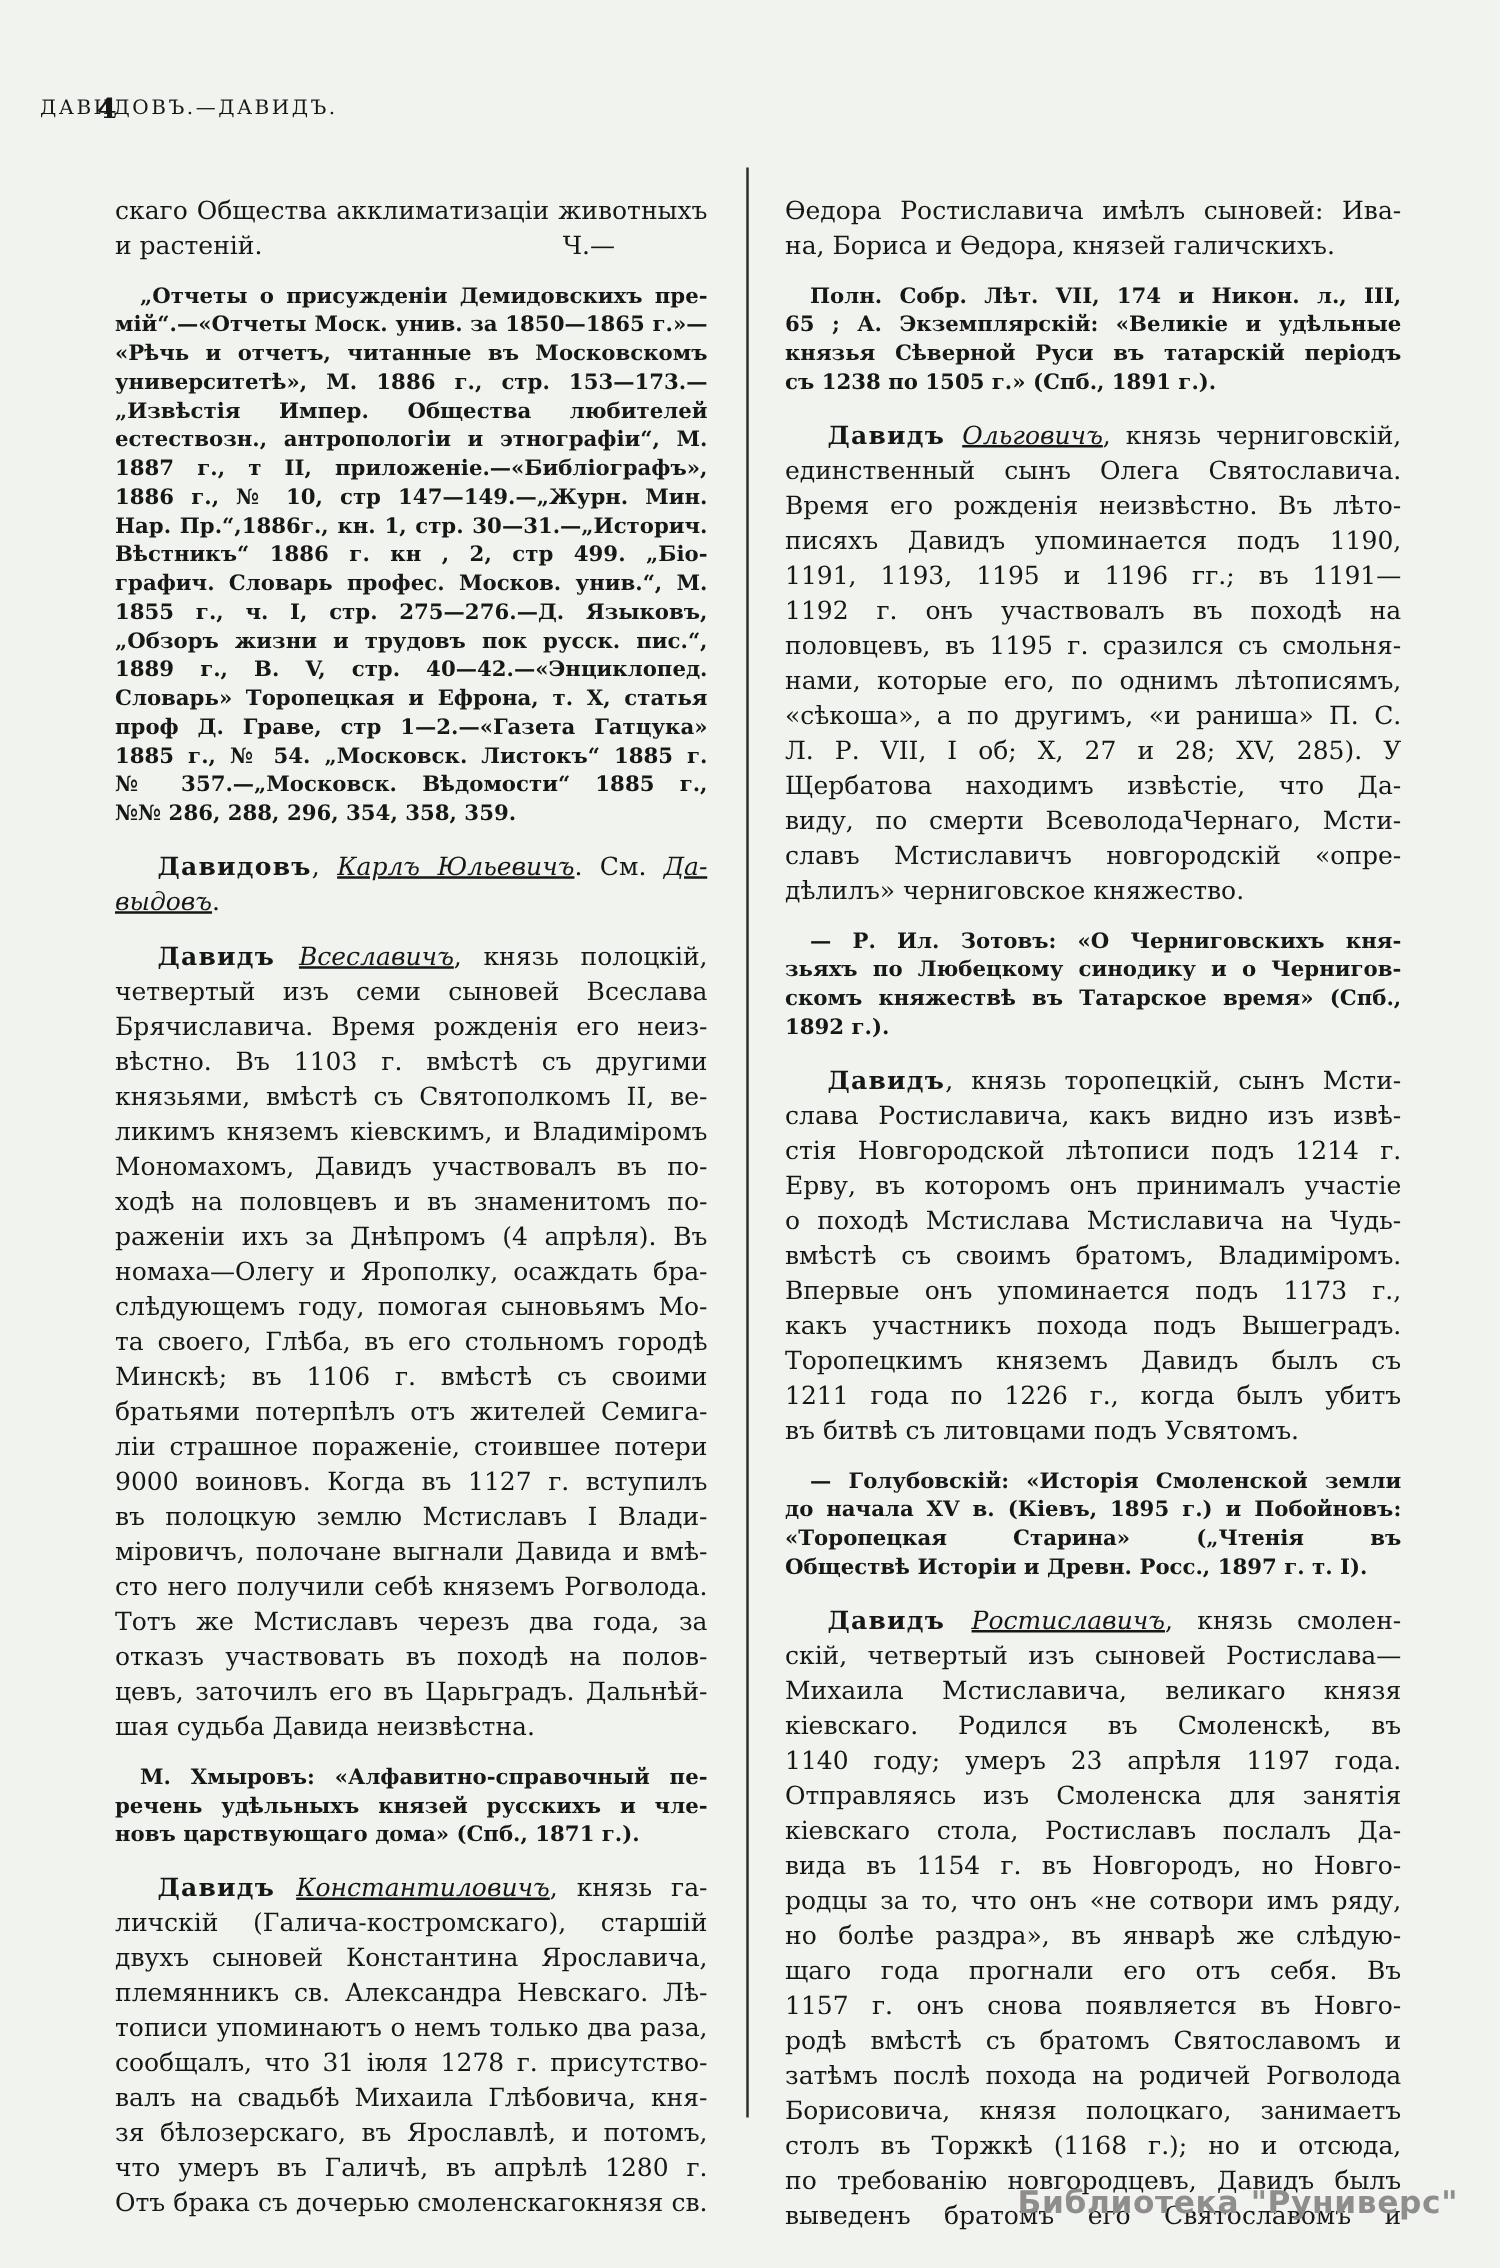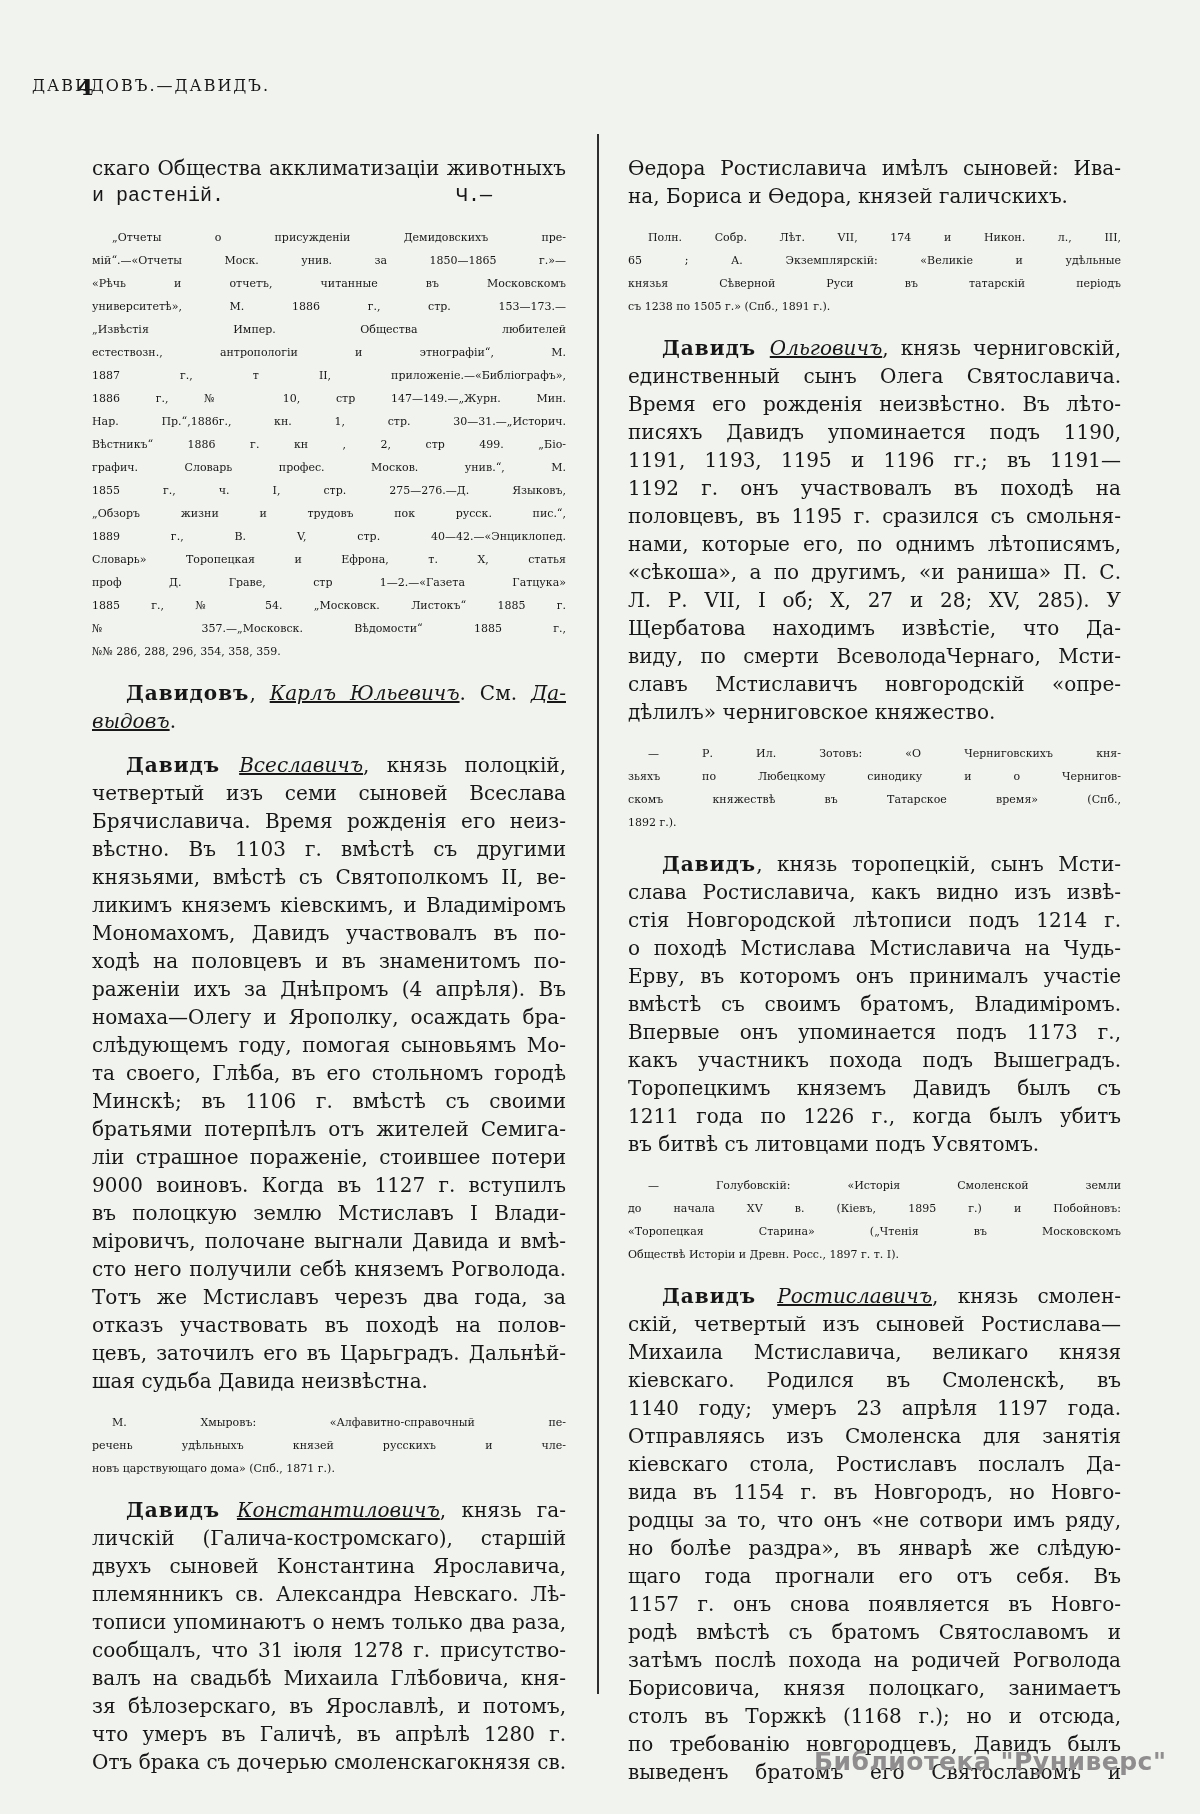--- a/index.html
+++ b/index.html
@@ -25,25 +25,25 @@
   .divider {
     position:absolute; left:597px; top:134px;
     width:2px; height:1560px; background:#2e2e2e;
   }
   .para { margin:16px; }
   .line {
     text-align:justify; text-align-last:justify;
     overflow:hidden; white-space:normal;
   }
   .para.body .line { font-size:20px; line-height:28px; height:28px; }
-  .para.small .line { font-size:11px; line-height:23px; height:23px; }
+  .para.small .line { font-size:17px; line-height:23px; height:23px;font-weight:bold; }
   .line.last { text-align-last:left; }
   .para.body.indent  .line:first-child { text-indent:34px; }
   .para.small.indent .line:first-child { text-indent:20px; }
-  .line.split { display:flex; justify-content:space-between; text-align:left;font-family:Liberation Mono, monospace; }
+  .line.split { display:flex; justify-content:space-between; text-align:left; }
   .line.split span:last-child { padding-right:74px; }
   .b { font-weight:bold; letter-spacing:1px; }
   .i { font-style:italic;text-decoration:underline; }
   .watermark {
     position:absolute; left:814px; top:1747px;
     font-family:"DejaVu Sans", sans-serif;
     font-weight:bold; font-size:25px; letter-spacing:0.5px;
     color:#8f8d8e;
   }
 </style>
@@ -159,22 +159,22 @@
     <div class="para small indent">
       <div class="line"><span>— Р. Ил. Зотовъ: «О Черниговскихъ кня-</span></div>
       <div class="line"><span>зьяхъ по Любецкому синодику и о Чернигов-</span></div>
       <div class="line"><span>скомъ княжествѣ въ Татарское время» (Спб.,</span></div>
       <div class="line last"><span>1892 г.).</span></div>
     </div>
     <div class="para body indent">
       <div class="line"><span class="b">Давидъ</span><span>, князь торопецкій, сынъ Мсти-</span></div>
       <div class="line"><span>слава Ростиславича, какъ видно изъ извѣ-</span></div>
       <div class="line"><span>стія Новгородской лѣтописи подъ 1214 г.</span></div>
+      <div class="line"><span>Ерву, въ которомъ онъ принималъ участіе</span></div>
       <div class="line"><span>о походѣ Мстислава Мстиславича на Чудь-</span></div>
-      <div class="line"><span>Ерву, въ которомъ онъ принималъ участіе</span></div>
       <div class="line"><span>вмѣстѣ съ своимъ братомъ, Владиміромъ.</span></div>
       <div class="line"><span>Впервые онъ упоминается подъ 1173 г.,</span></div>
       <div class="line"><span>какъ участникъ похода подъ Вышеградъ.</span></div>
       <div class="line"><span>Торопецкимъ княземъ Давидъ былъ съ</span></div>
       <div class="line"><span>1211 года по 1226 г., когда былъ убитъ</span></div>
       <div class="line last"><span>въ битвѣ съ литовцами подъ Усвятомъ.</span></div>
     </div>
     <div class="para small indent">
       <div class="line"><span>— Голубовскій: «Исторія Смоленской земли</span></div>
       <div class="line"><span>до начала XV в. (Кіевъ, 1895 г.) и Побойновъ:</span></div>

